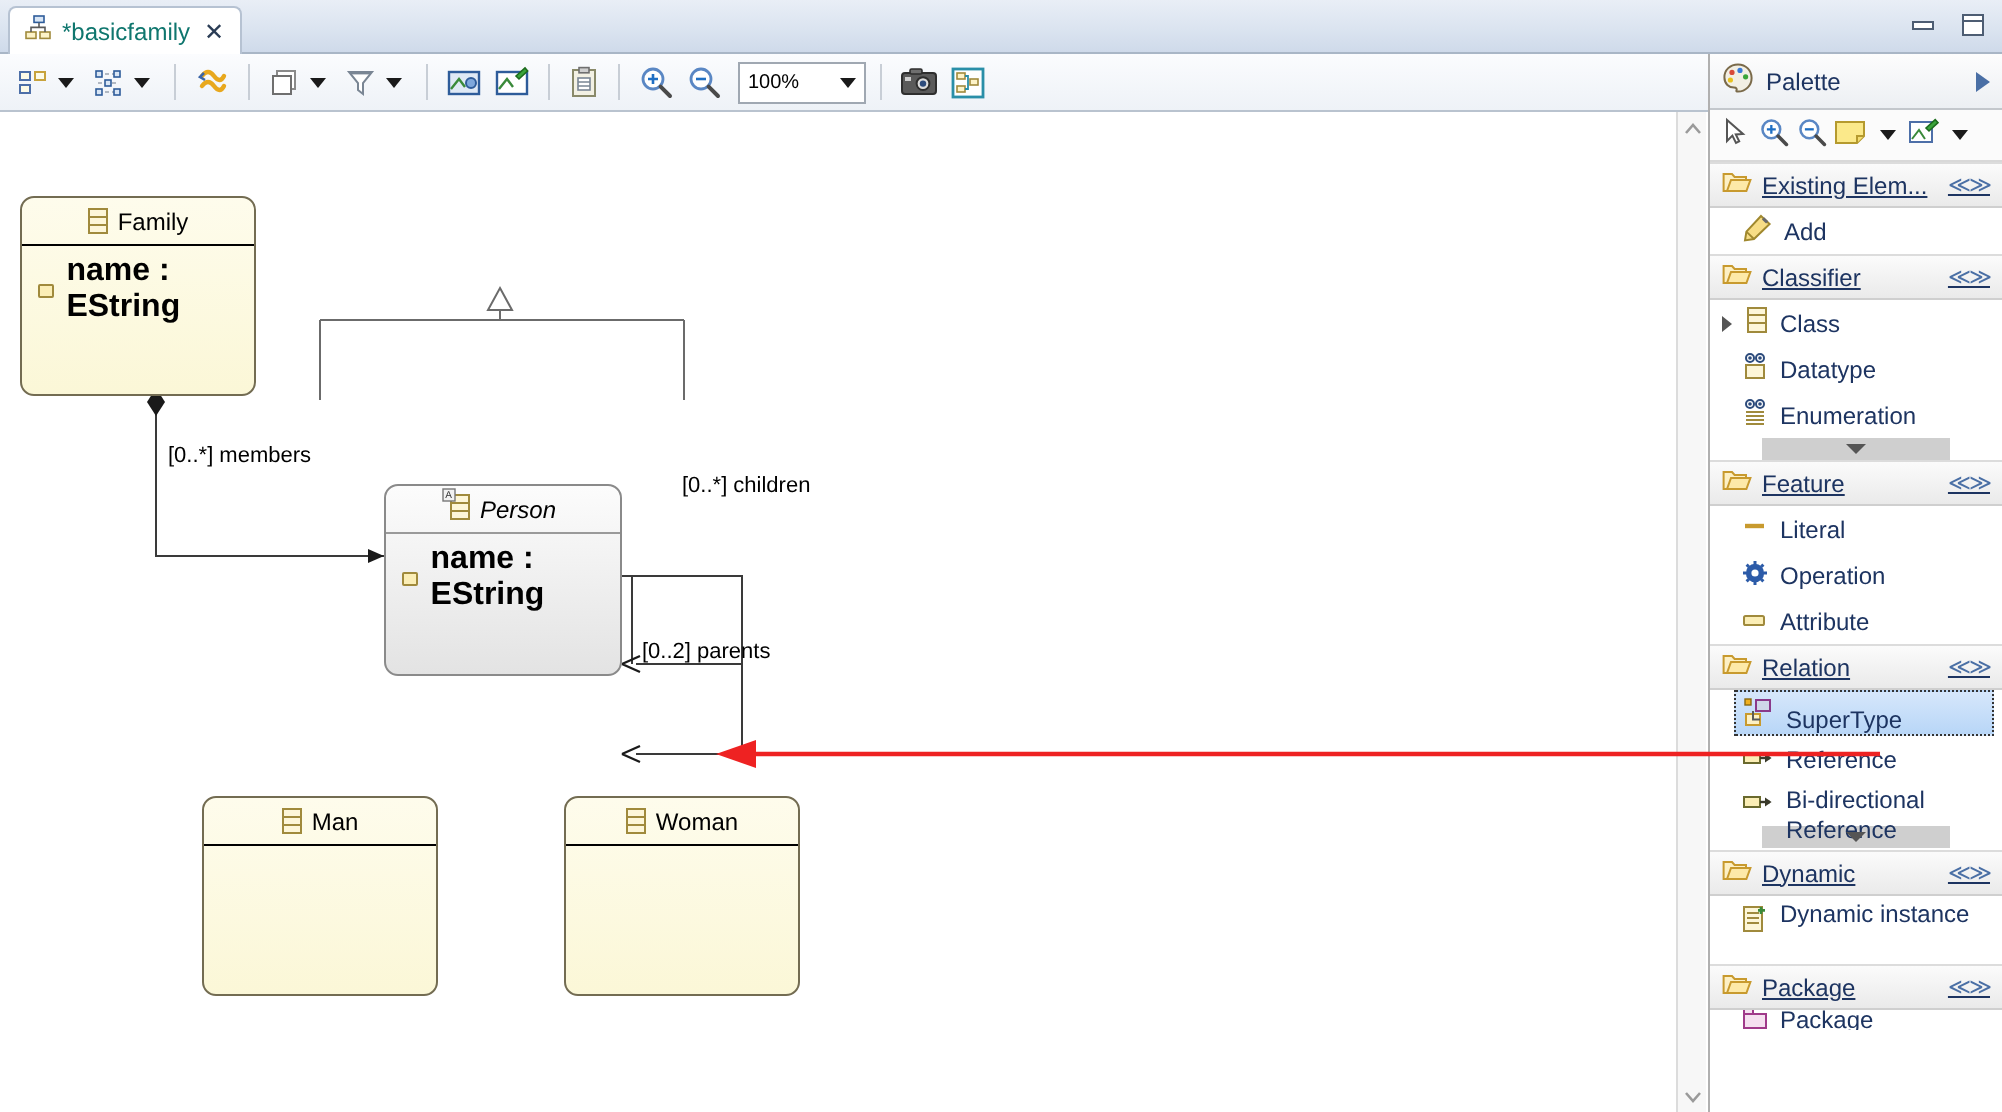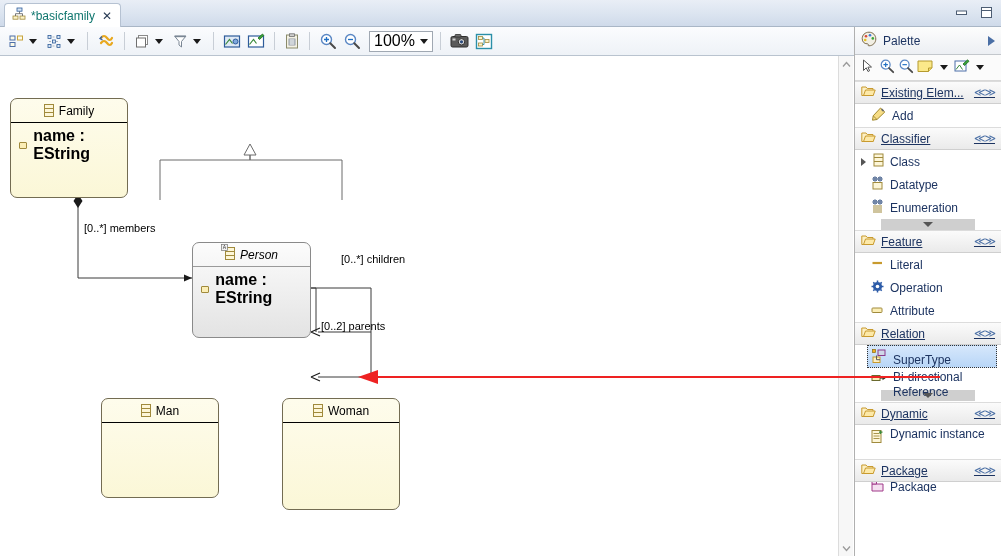--- a/index.html
+++ b/index.html
@@ -39,21 +39,21 @@
     background: linear-gradient(to bottom,#fbfcfe 0%, #eef2f7 100%);
     border-bottom: 1px solid #b9c3cf;
     display: flex; align-items: center; padding-left: 6px; gap: 2px;
   }
   .tb-item { height: 22px; display: flex; align-items: center; padding: 0 2px; gap: 1px; }
   .tb-sep { width: 1px; height: 18px; background: #c8ced6; margin: 0 5px; }
   .caret { width: 0; height: 0; border-left: 4px solid transparent; border-right: 4px solid transparent; border-top: 5px solid #1a1a1a; margin: 0 3px; }
   .zoom-combo {
     width: 64px; height: 21px; background: #fff; border: 1px solid #a0a8b2;
     display: flex; align-items: center; justify-content: space-between;
-    padding: 0 4px; font-size: 16px; margin-left: 4px;
+    padding: 0 4px; font-size: 10px; margin-left: 4px;
   }
 
   
   .canvas {
     position: absolute; left: 0; top: 56px; width: 838px; height: 500px;
     background: #ffffff; overflow: hidden;
   }
   .vscroll {
     position: absolute; left: 838px; top: 56px; width: 15px; height: 500px;
     background: #f7f7f7; border-left: 1px solid #dcdcdc;
@@ -320,29 +320,29 @@
       </div>
     </div>
 
     <div class="node yellow" style="left:101px; top:342px; width:118px; height:100px;">
       <div class="node-head">
         <span class="icon-class"></span>
         <span class="node-title">Man</span>
       </div>
     </div>
 
-    <div class="node yellow" style="left:282px; top:342px; width:118px; height:112px;">
+    <div class="node yellow" style="left:282px; top:342px; width:118px; height:100px;">
       <div class="node-head">
         <span class="icon-class"></span>
         <span class="node-title">Woman</span>
       </div>
     </div>
 
     <div class="edge-label" style="left:84px; top:166px;">[0..*] members</div>
-    <div class="edge-label" style="left:313px; top:197px;padding-left:28px;">[0..*] children</div>
+    <div class="edge-label" style="left:313px; top:181px;padding-left:28px;">[0..*] children</div>
     <div class="edge-label" style="left:321px; top:264px;">[0..2] parents</div>
   </div>
 
   <div class="vscroll">
     <div class="arrow up">
       <svg width="9" height="7" viewBox="0 0 9 7">
           <path d="M1 5.5 L4.5 1.5 L8 5.5" stroke="#9a9a9a" stroke-width="1.3" fill="none"></path>
         </svg>
     </div>
     <div class="arrow down">
@@ -525,20 +525,30 @@
       <span>
         <svg width="15" height="15" viewBox="0 0 15 15">
           <rect x="6" y="1" width="7" height="5.5" fill="#cfd8e8" stroke="#8a3a8a" stroke-width="1"></rect>
           <rect x="1" y="8" width="7" height="5.5" fill="#fdf0c4" stroke="#c89a2e" stroke-width="1"></rect>
           <path d="M8 10.7 H4.5 V6.5" stroke="#5a5a5a" stroke-width="1" fill="none"></path>
           <rect x="0.5" y="0.5" width="3" height="3" fill="#f0b020" stroke="#8a6a10" stroke-width="0.7"></rect>
         </svg>
       </span>
       <span>SuperType</span>
     </div>
+    <div class="pal-item">
+      <span>
+        <svg width="16" height="10" viewBox="0 0 16 10">
+          <rect x="1" y="2.5" width="8" height="5" fill="#fbeeb6" stroke="#6a6a2e" stroke-width="1"></rect>
+          <path d="M9 5 H14" stroke="#3a3a2a" stroke-width="1.2"></path>
+          <path d="M11.5 2.8 L14.8 5 L11.5 7.2 Z" fill="#3a3a2a"></path>
+        </svg>
+      </span>
+      <span>Reference</span>
+    </div>
     <div class="pal-item two-line">
       <span style="margin-top:2px;">
         <svg width="16" height="10" viewBox="0 0 16 10">
           <rect x="1" y="2.5" width="8" height="5" fill="#fbeeb6" stroke="#6a6a2e" stroke-width="1"></rect>
           <path d="M9 5 H14" stroke="#3a3a2a" stroke-width="1.2"></path>
           <path d="M11.5 2.8 L14.8 5 L11.5 7.2 Z" fill="#3a3a2a"></path>
         </svg>
       </span>
       <span class="lbl2" style="width:98px;display:inline-block;">Bi-directional Reference</span>
     </div>

